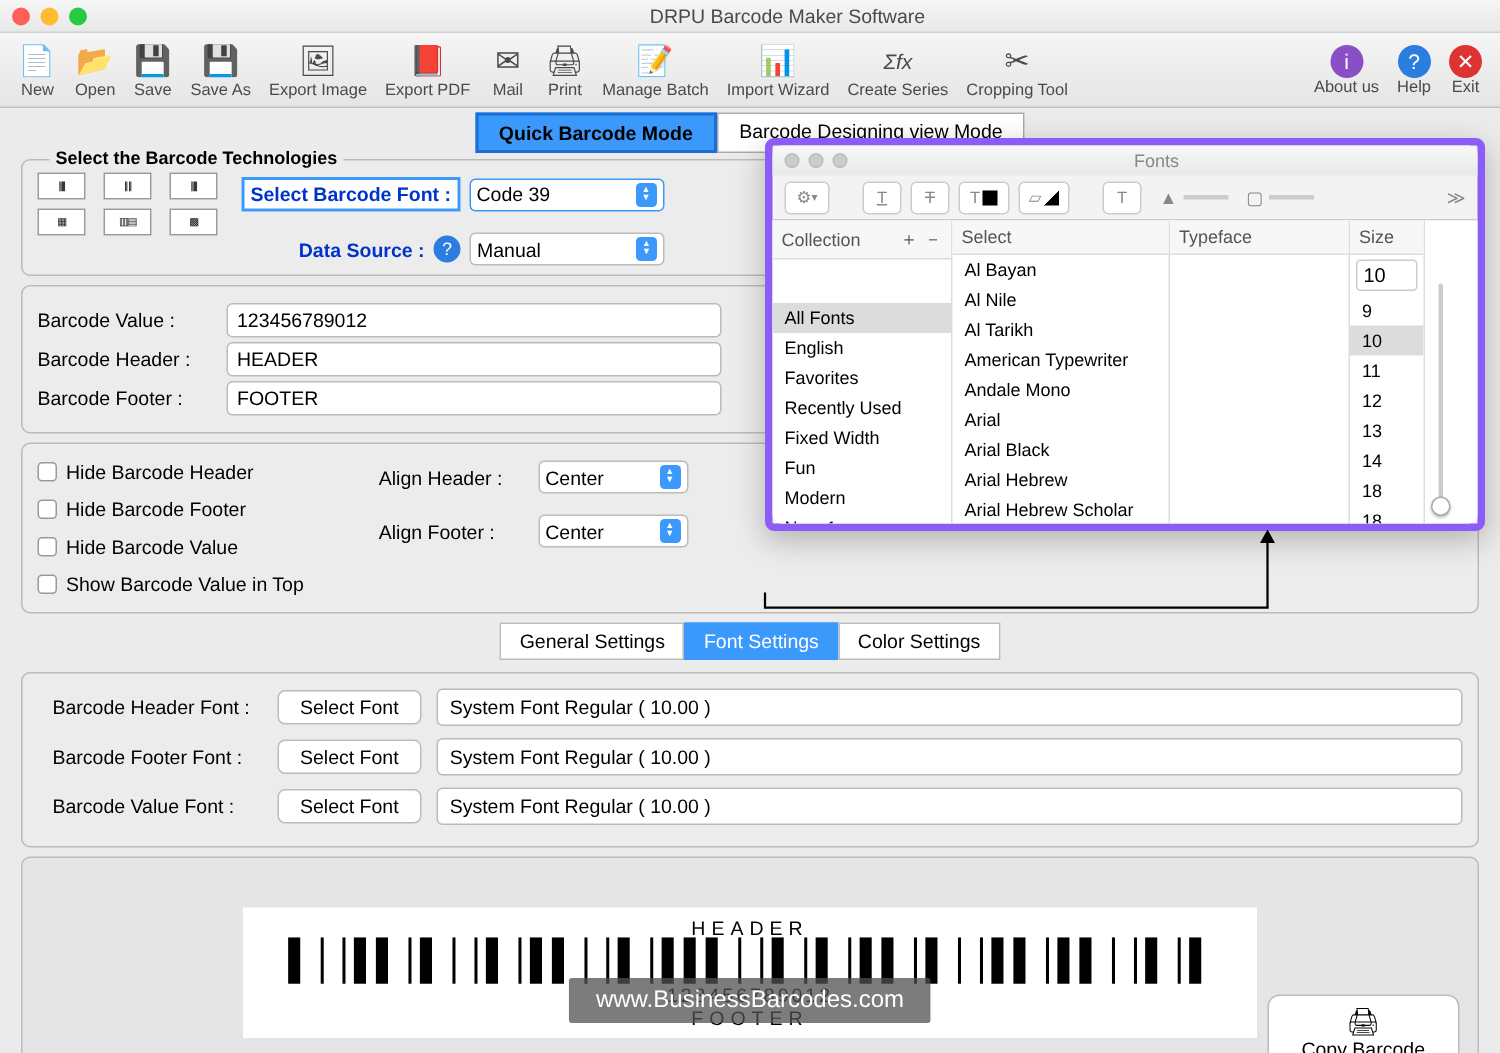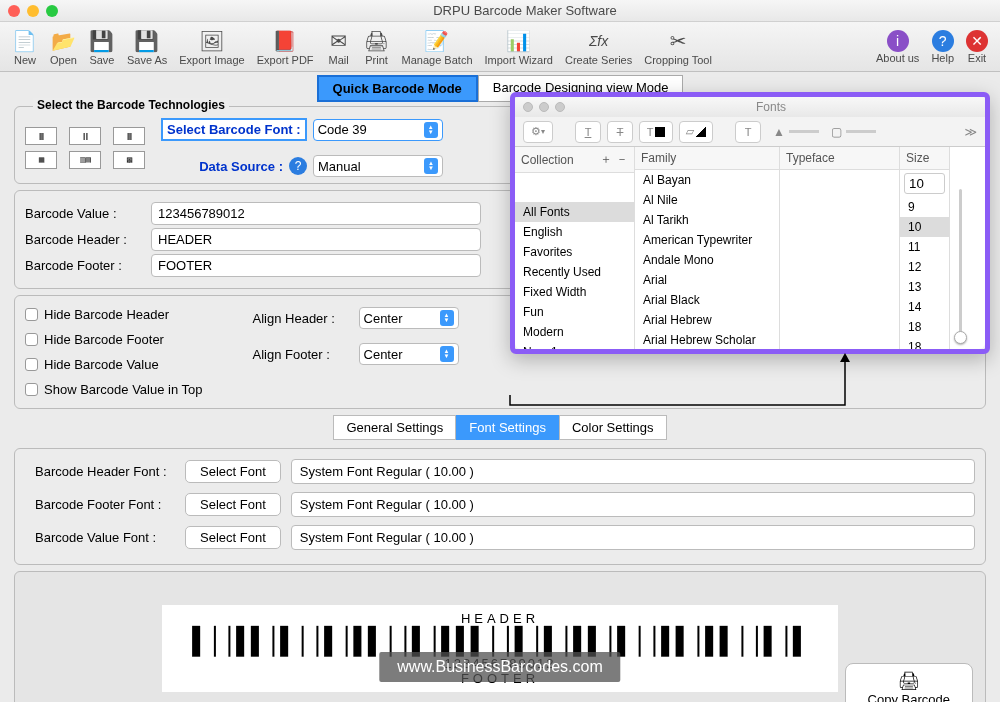--- a/index.html
+++ b/index.html
@@ -146,21 +146,21 @@
 
 <div class="modetabs">
   <div class="modetab active">Quick Barcode Mode</div>
   <div class="modetab">Barcode Designing view Mode</div>
 </div>
 
 <div class="content">
 
   <div class="fieldset" style="height:78px;">
     <div class="legend">Select the Barcode Technologies</div>
-    <div style="display:flex; align-items:center; gap:8px;">
+    <div style="display:flex; gap:8px;">
       <div class="thumbs">
         <div class="thumbrow">
           <div class="thumb">|||||</div>
           <div class="thumb">|| ||</div>
           <div class="thumb">|||||</div>
         </div>
         <div class="thumbrow">
           <div class="thumb">▦</div>
           <div class="thumb">▥▤</div>
           <div class="thumb">▩</div>
@@ -325,21 +325,21 @@
         <div class="fpitem">Fixed Width</div>
         <div class="fpitem">Fun</div>
         <div class="fpitem">Modern</div>
         <div class="fpitem">New-1</div>
         <div class="fpitem">New-2</div>
         <div class="fpitem">New-3</div>
       </div>
     </div>
     <div class="fpcol" style="width:145px;">
       <div class="fpcolh">
-          <span>Family</span>
+          <span>Select</span>
         </div>
       <div class="fplist">
         <div class="fpitem">Al Bayan</div>
         <div class="fpitem">Al Nile</div>
         <div class="fpitem">Al Tarikh</div>
         <div class="fpitem">American Typewriter</div>
         <div class="fpitem">Andale Mono</div>
         <div class="fpitem">Arial</div>
         <div class="fpitem">Arial Black</div>
         <div class="fpitem">Arial Hebrew</div>

